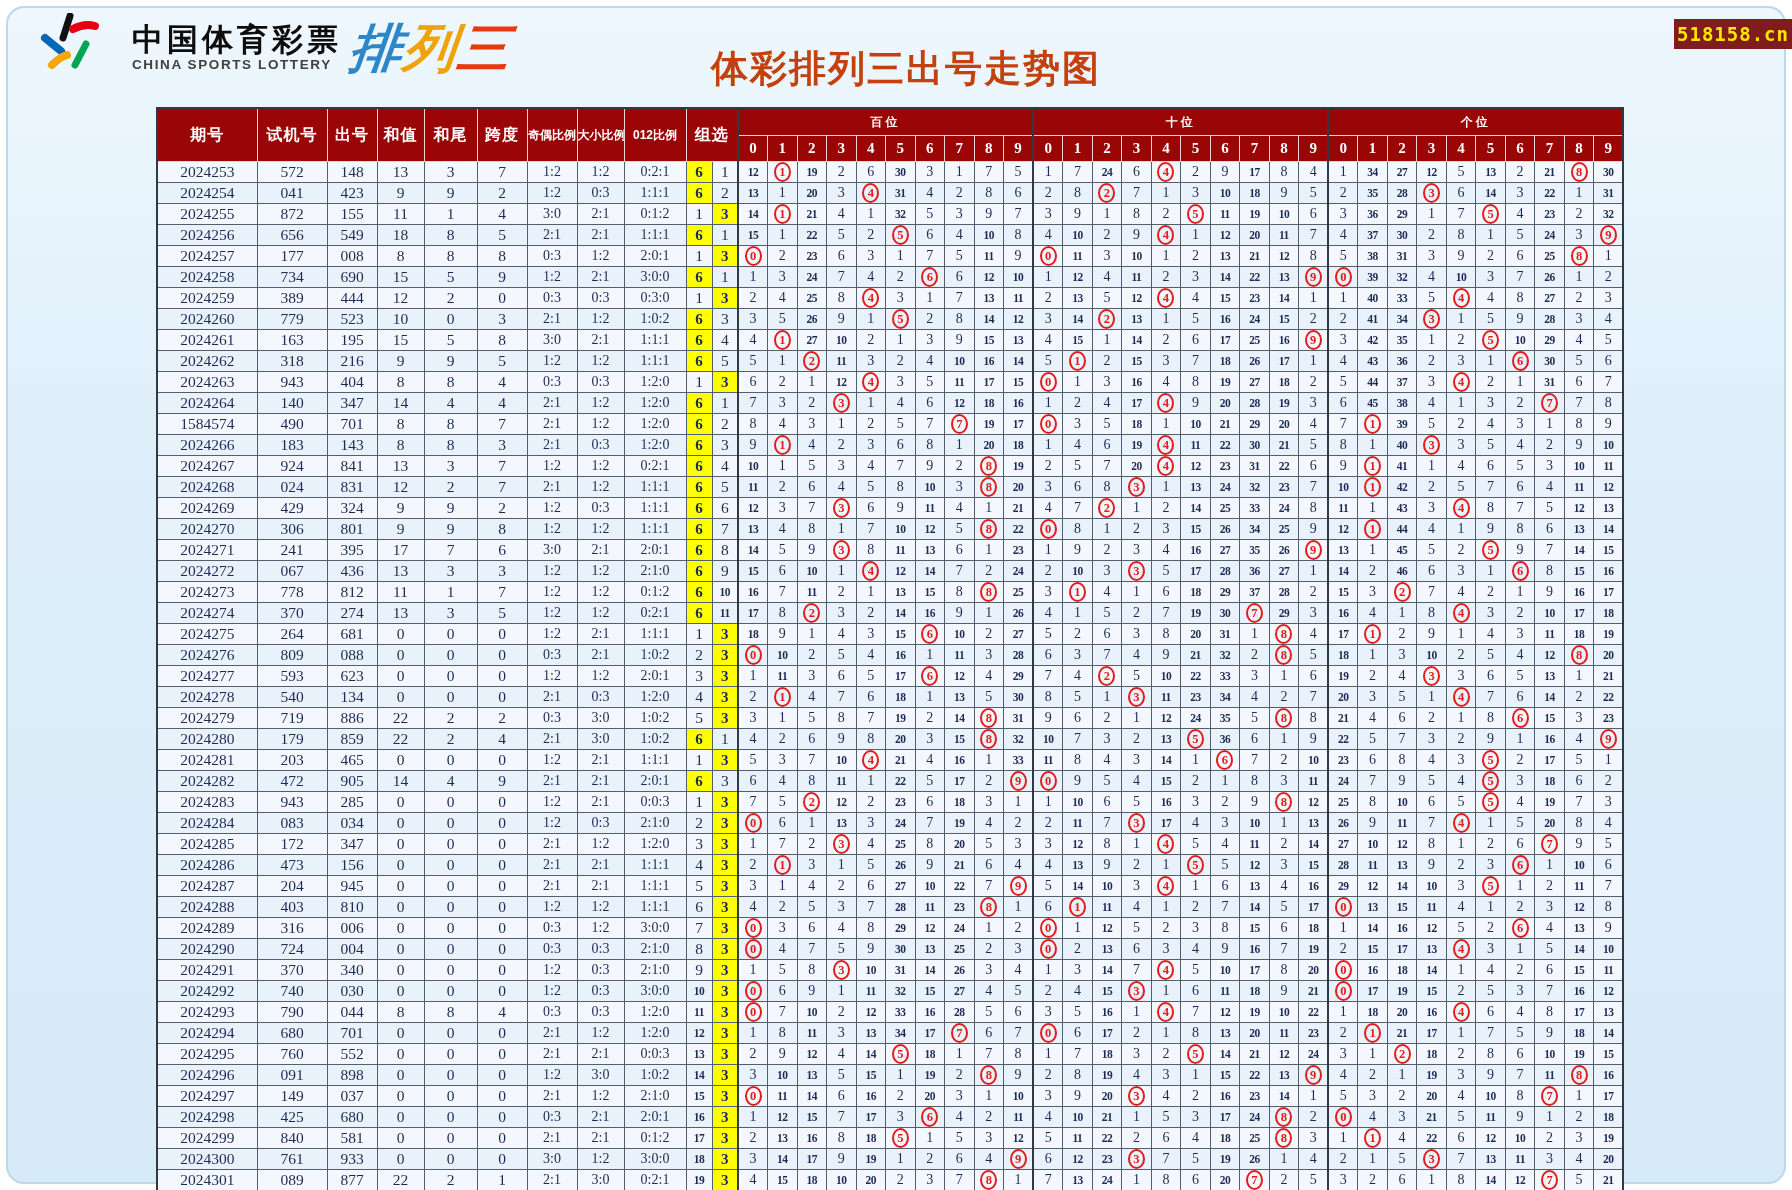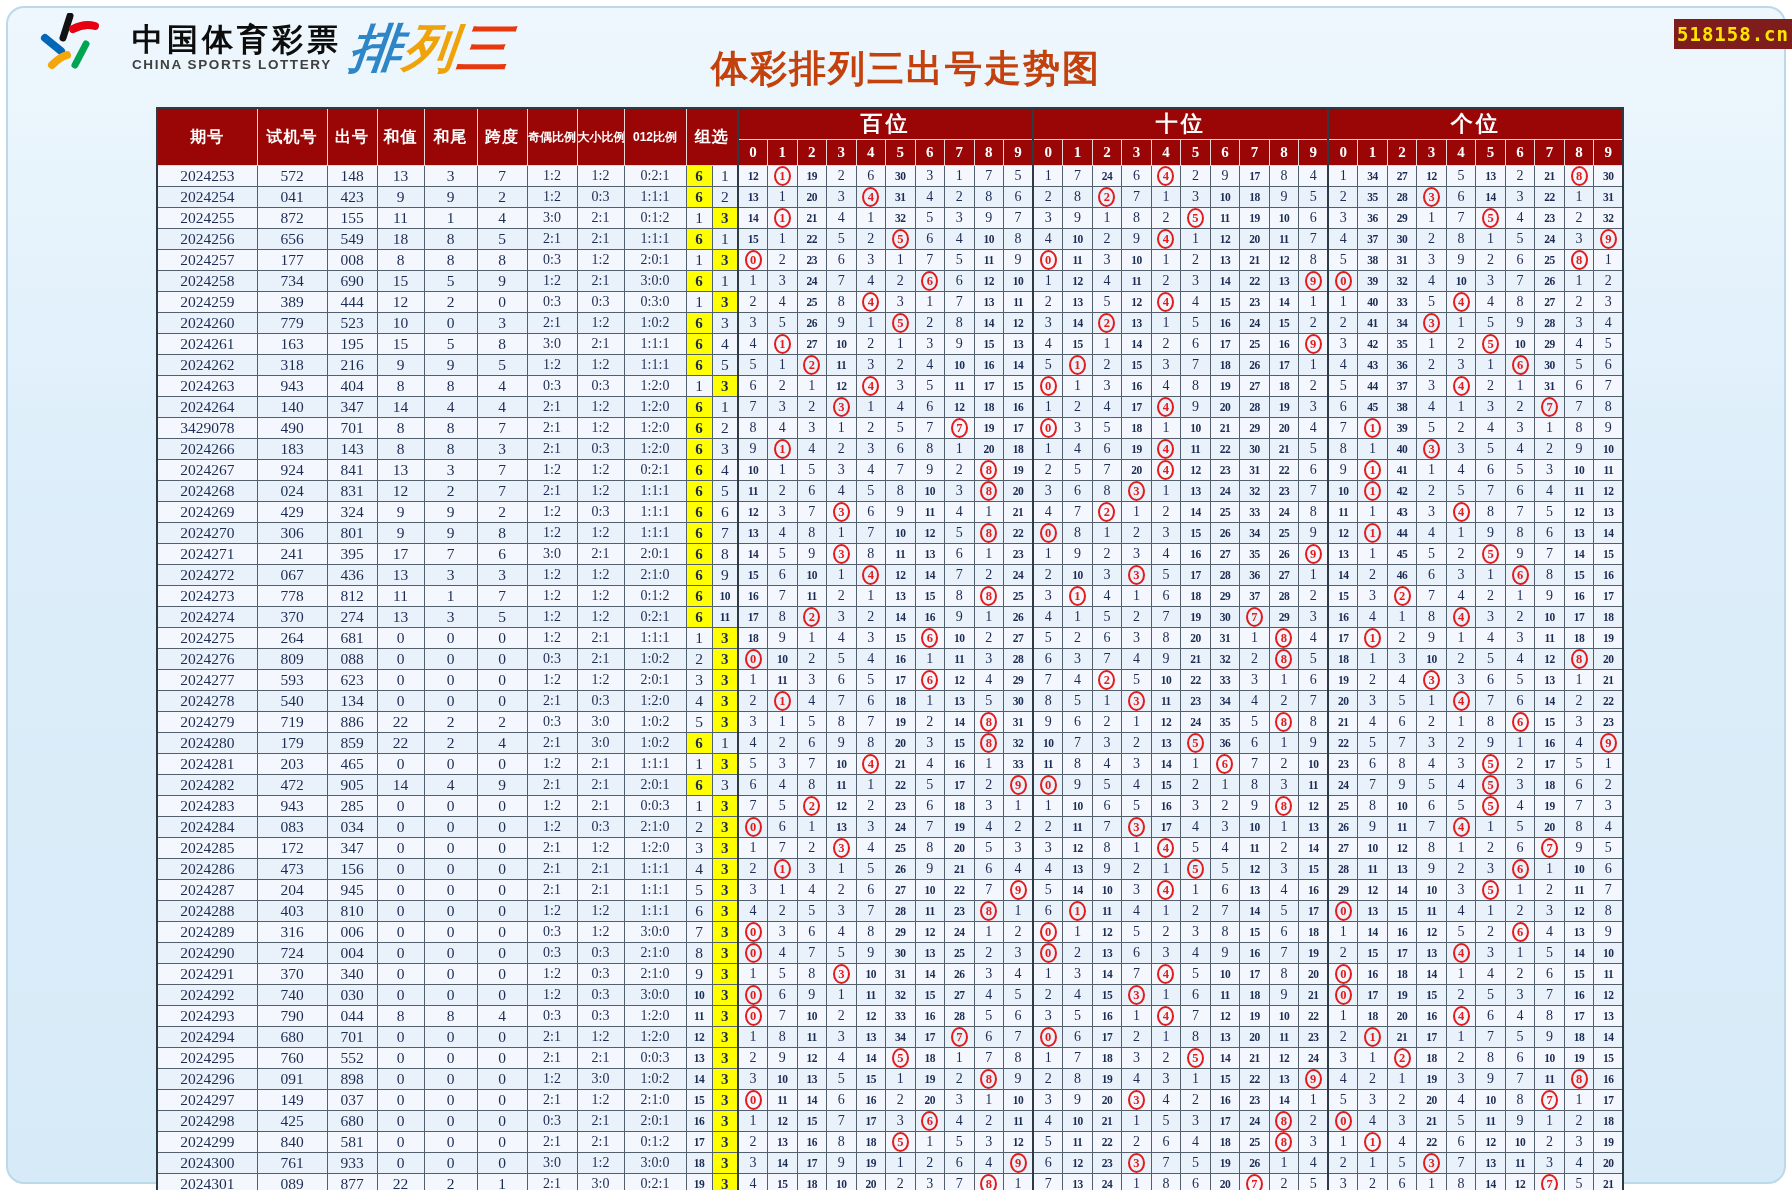--- a/index.html
+++ b/index.html
@@ -25,21 +25,21 @@
     letter-spacing:1px;margin-left:14px;}
   
   table.trend{position:absolute;left:156px;top:107px;border-collapse:collapse;
     table-layout:fixed;width:1466px;background:#f3f8fd;}
   table.trend td{border:1px solid #52606e;text-align:center;vertical-align:middle;
     padding:0;overflow:hidden;white-space:nowrap;}
   table.trend{border:2px solid #2e3a44;}
   thead td{background:#9a0606;color:#ffffff;border:1px solid #e8d5d5 !important;font-weight:bold;}
   .hl{font-size:16px;letter-spacing:1px;}
   .hs{font-size:12px;line-height:13px;letter-spacing:0;}
-  .hsec{font-size:22px;letter-spacing:3px;margin-top:48px;}
+  .hsec{font-size:12px;letter-spacing:3px;margin-top:48px;}
   tr.hrow1 td{height:26px;}
   tr.hrow2 td{height:25px;font-family:"Liberation Serif","DejaVu Serif",serif;font-size:15px;}
   tbody td{height:18.6px;font-family:"Liberation Serif","DejaVu Serif",serif;
     font-size:15.5px;color:#1c2b52;background:#f4f8fe;}
   tbody tr:nth-child(even) td{background:#e9f1fa;}
   tbody td.num{font-size:14px;}
   tbody td.two{font-size:11.5px;letter-spacing:-0.5px;font-weight:bold;}
   tbody td.yel{background:#ffff00 !important;font-weight:bold;font-size:15px;}
   .circ{display:inline-block;width:13px;height:16px;line-height:16px;border:2px solid #e31b1b;
     border-radius:50%;color:#e31b1b;font-weight:bold;font-size:12.5px;}
@@ -672,21 +672,21 @@
         <td class="num two">38</td>
         <td class="num">4</td>
         <td class="num">1</td>
         <td class="num">3</td>
         <td class="num">2</td>
         <td><span class="circ">7</span></td>
         <td class="num">7</td>
         <td class="num">8</td>
       </tr>
       <tr>
-        <td>3429078</td>
+        <td>1584574</td>
         <td>490</td>
         <td>701</td>
         <td>8</td>
         <td>8</td>
         <td>7</td>
         <td class="num">2:1</td>
         <td class="num">1:2</td>
         <td class="num">1:2:0</td>
         <td class="yel">6</td>
         <td>2</td>

